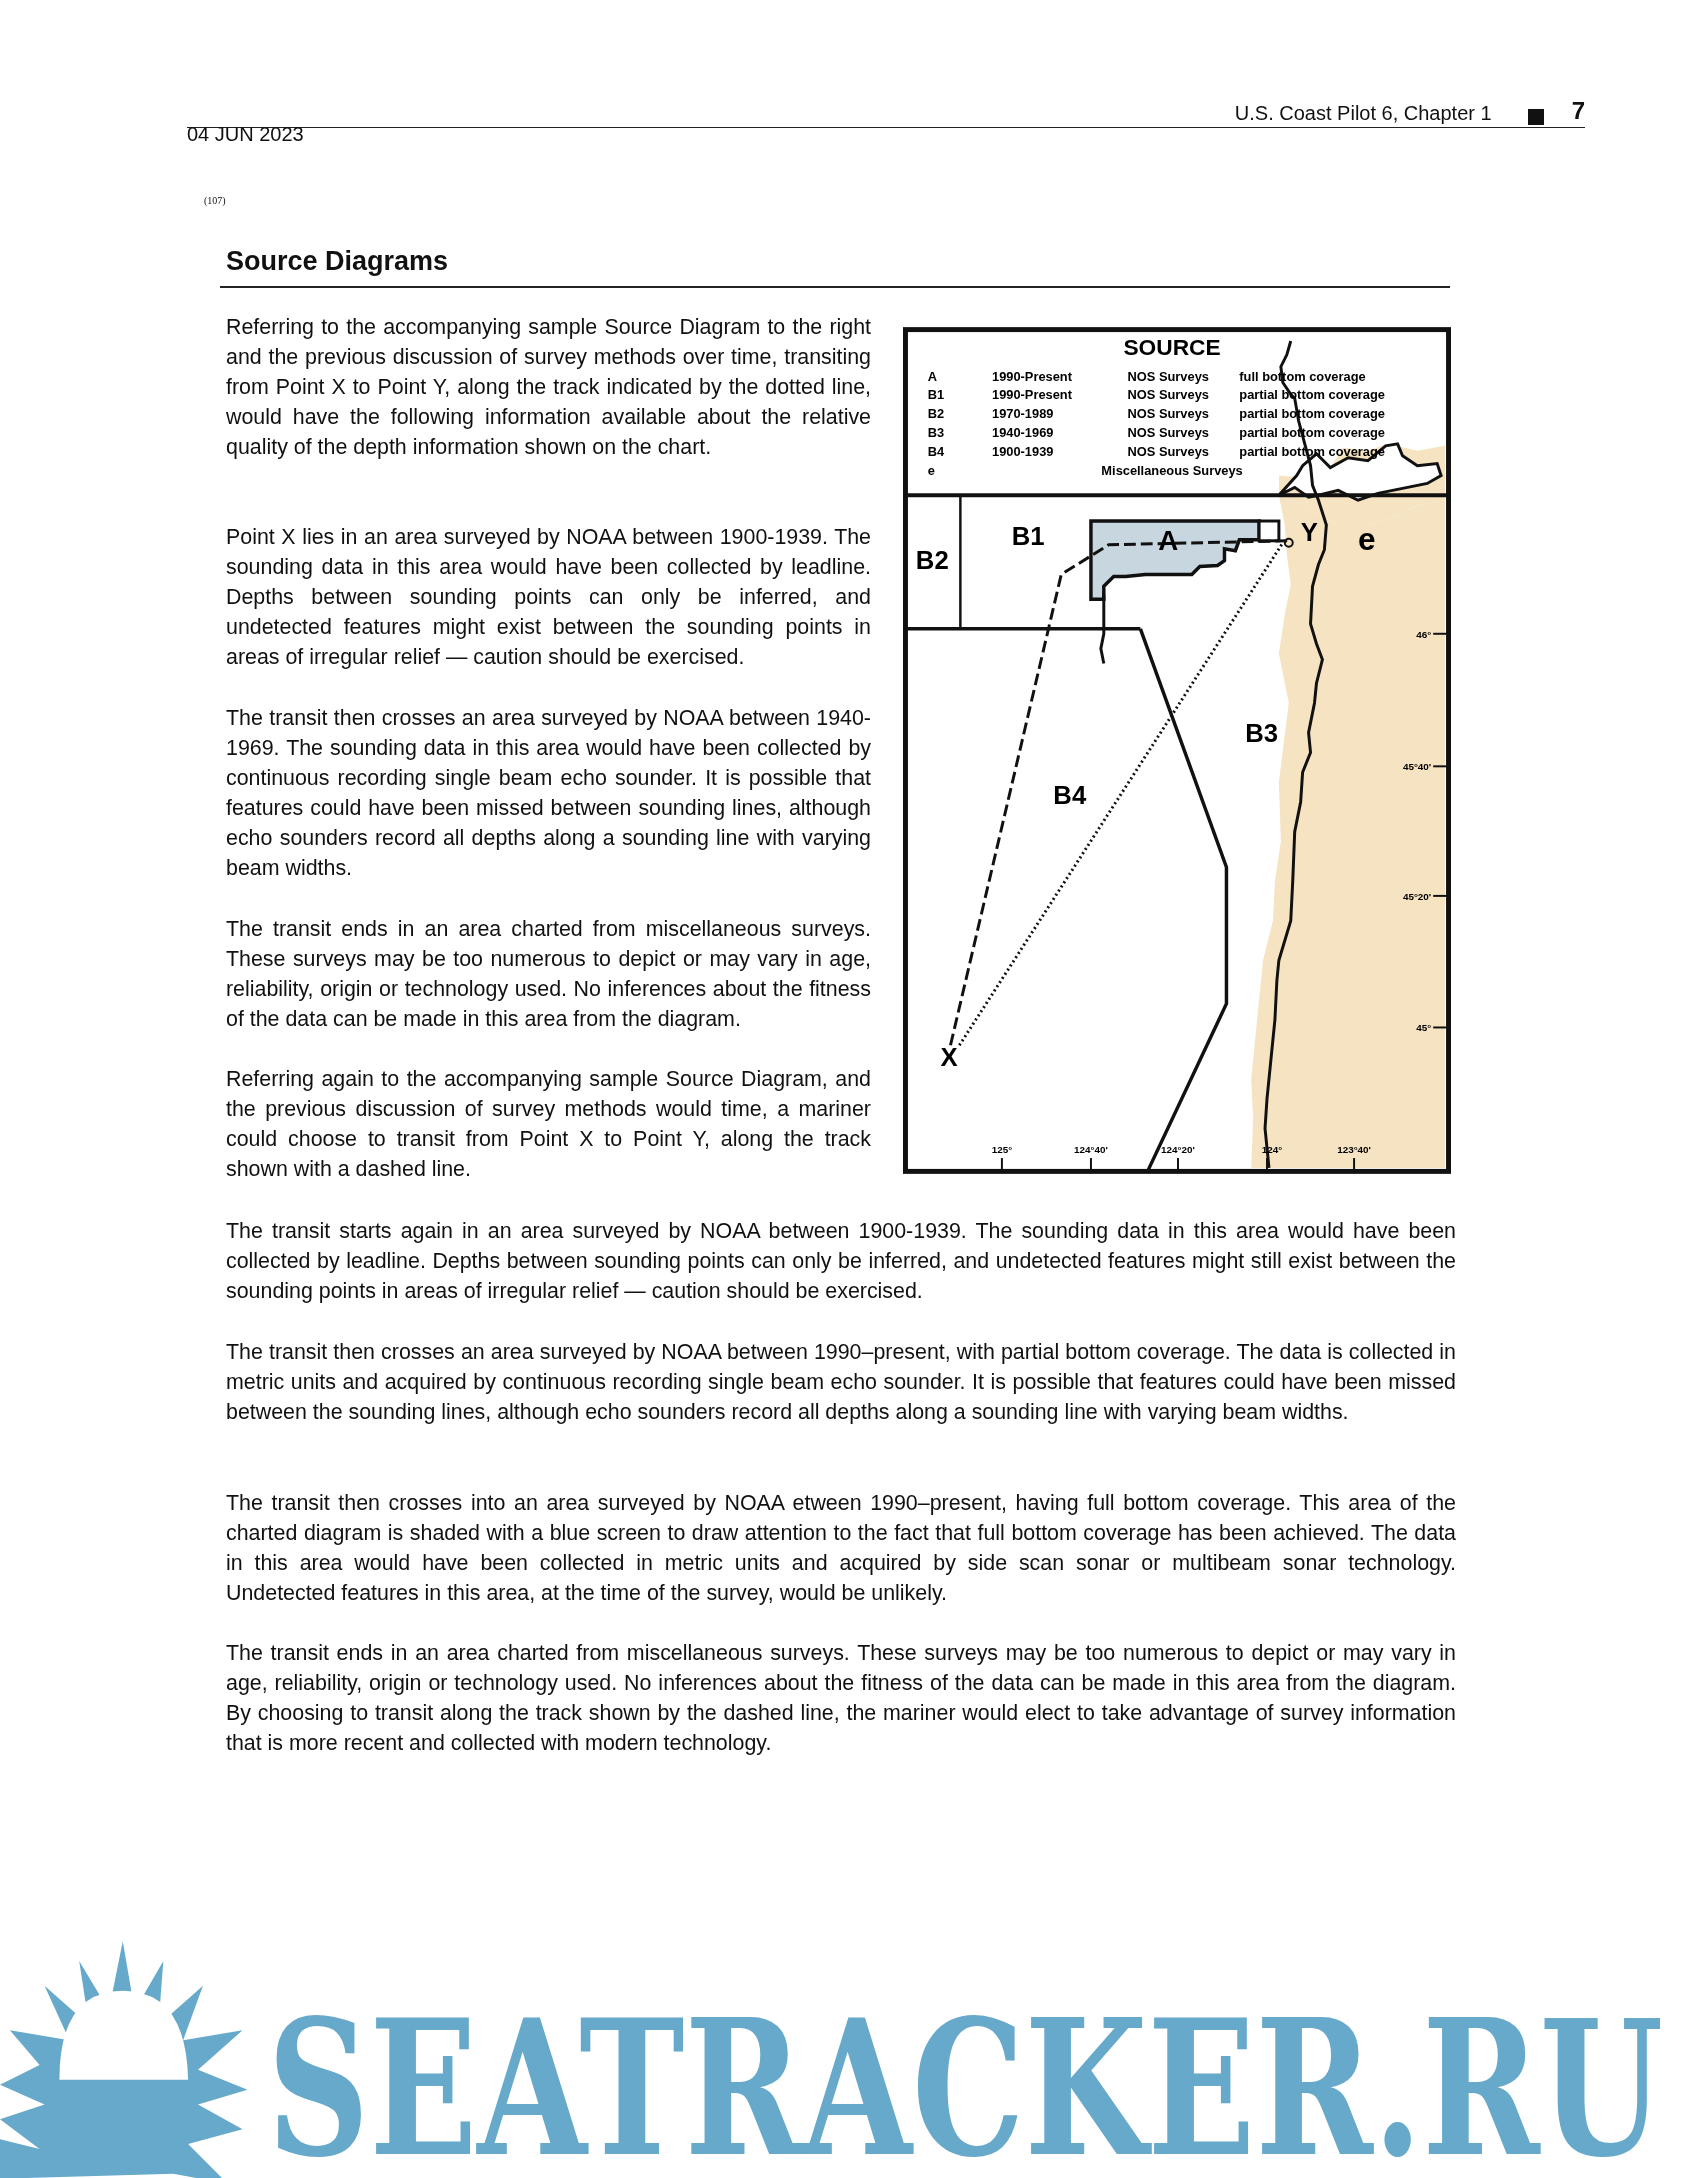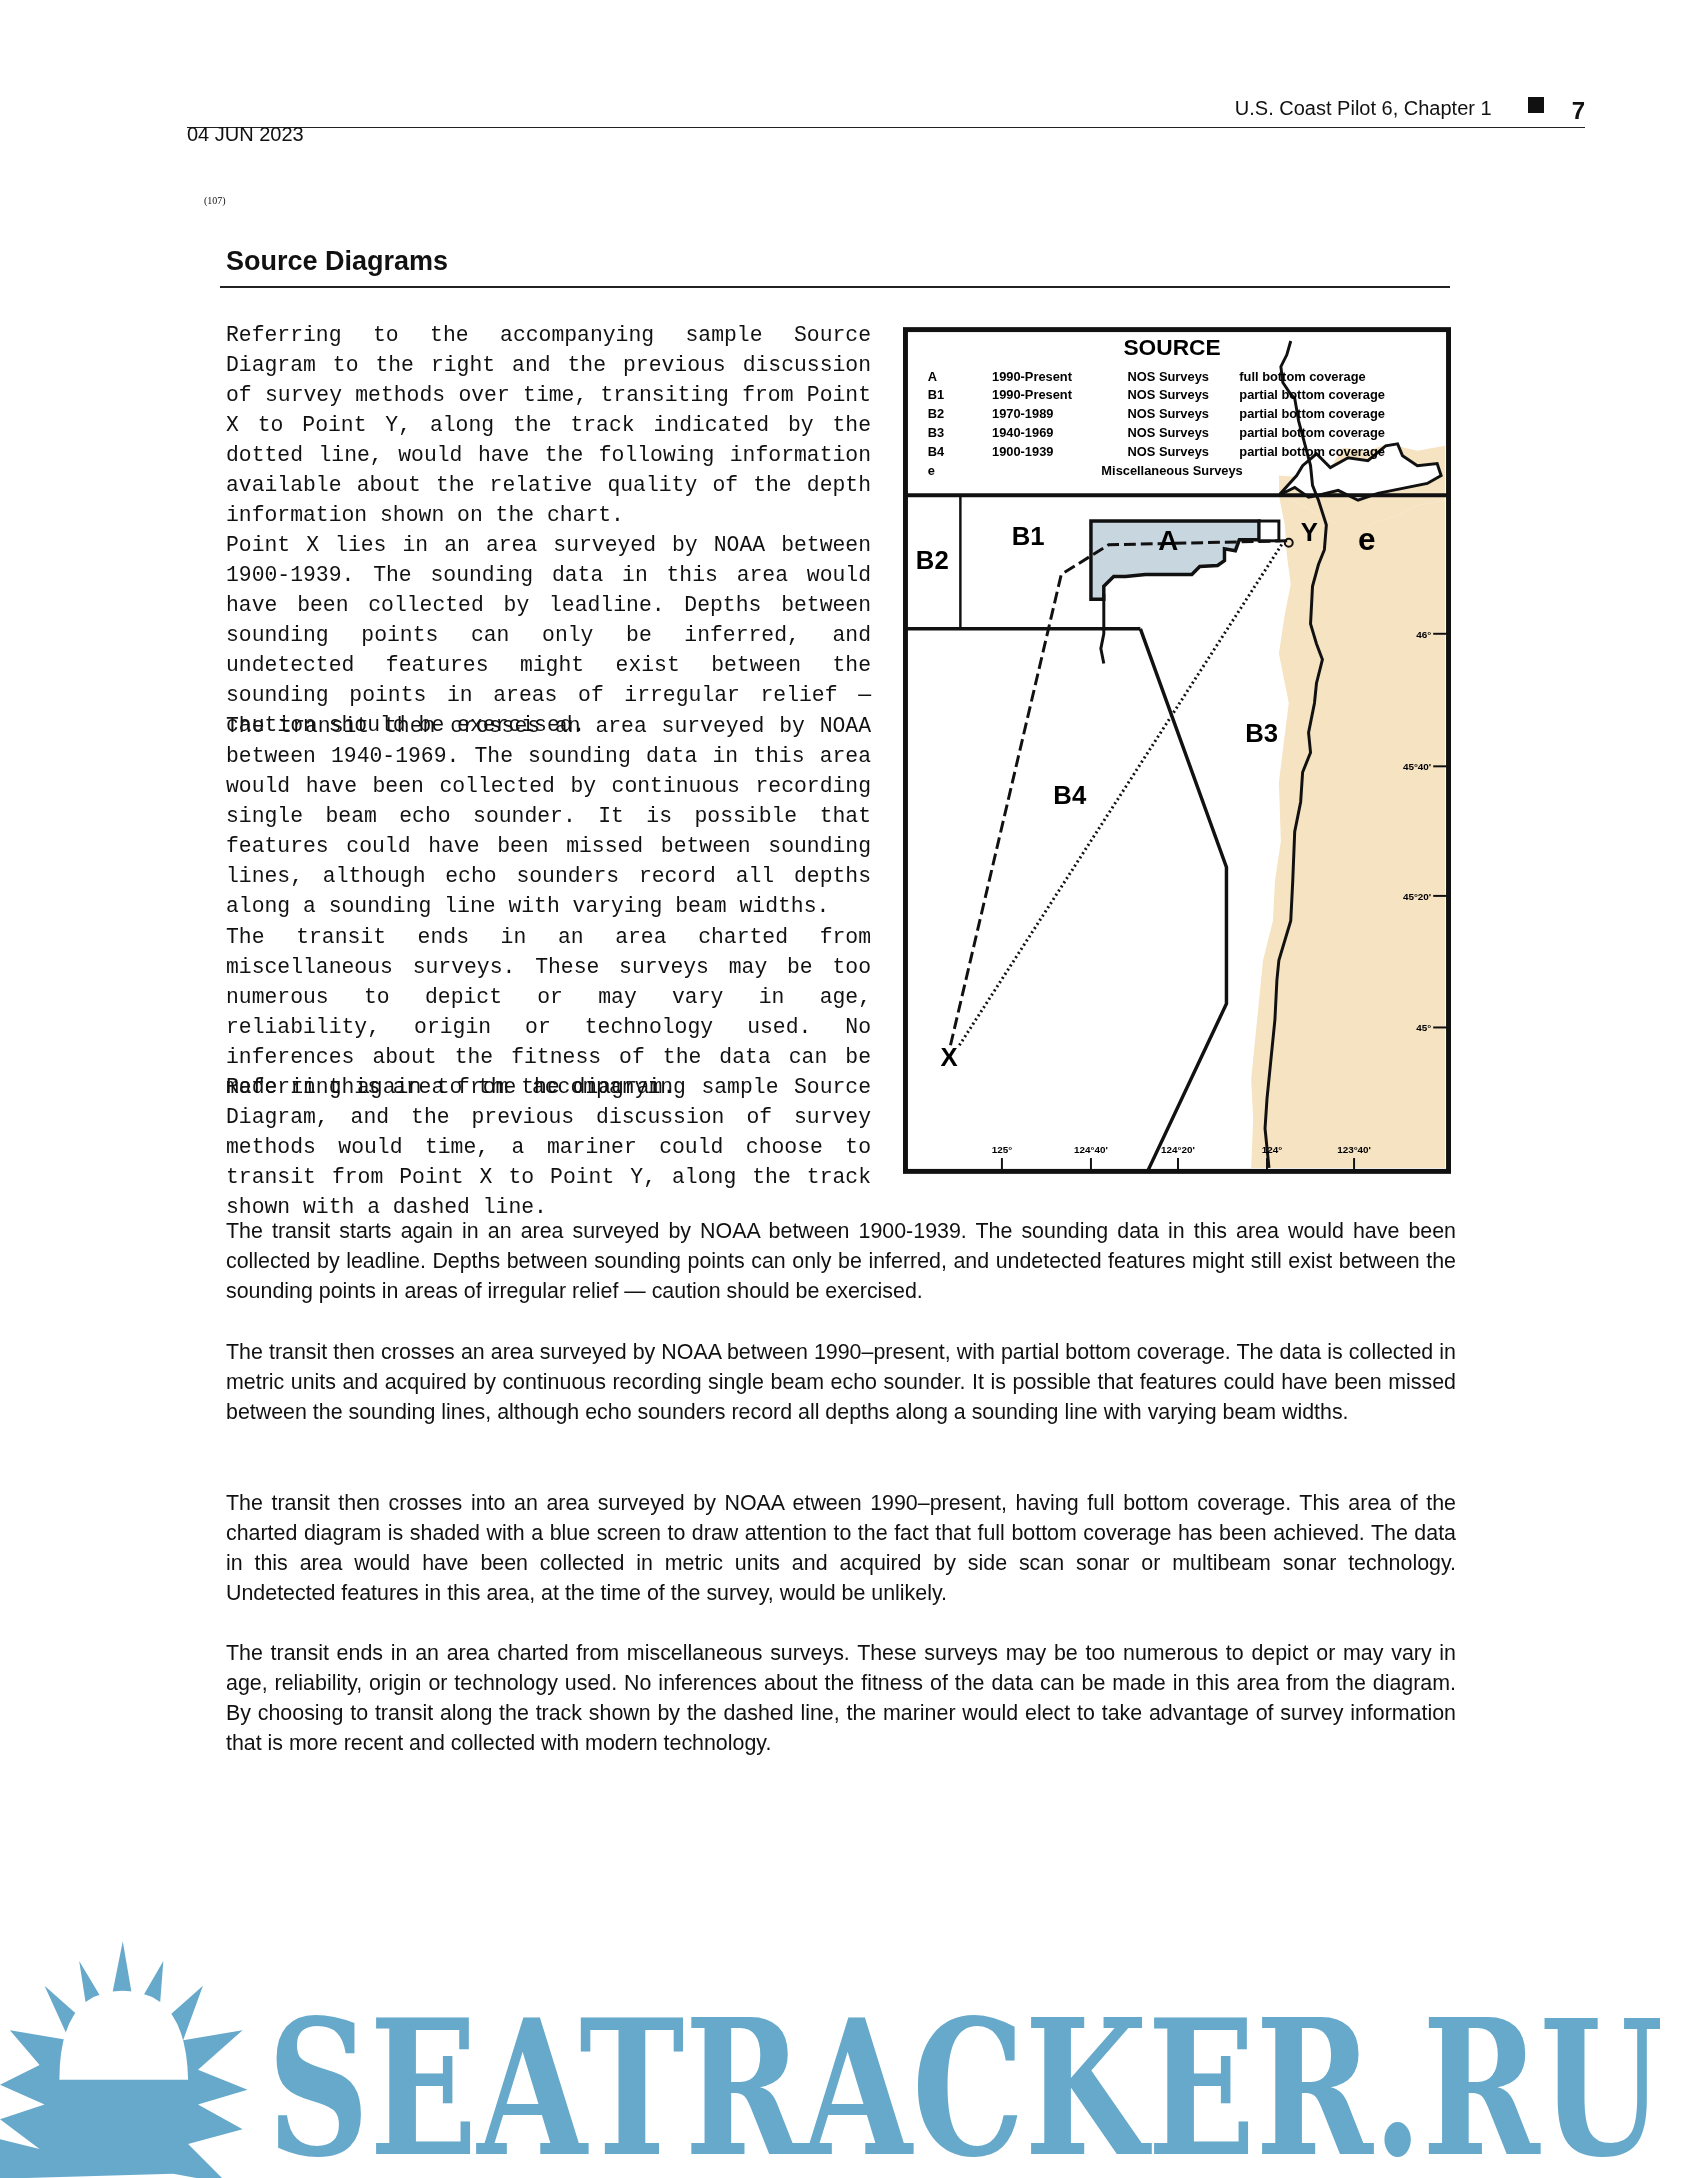--- a/index.html
+++ b/index.html
@@ -1,25 +1,25 @@
 <!DOCTYPE html>
 <html><head>
 <meta charset="utf-8">
 <style>
   html,body{margin:0;padding:0;background:#fff;}
   body{width:1683px;height:2178px;position:relative;overflow:hidden;color:#111;}
   .hdr{position:absolute;left:187px;top:97px;width:1398px;height:30px;border-bottom:1.5px solid #222;font-family:"Liberation Sans",sans-serif;font-size:20px;}
   .hdr .date{position:absolute;left:0;top:2px;margin-top:24px;}
-  .hdr .right{position:absolute;right:0;top:0;display:flex;align-items:flex-start;gap:14px;}
+  .hdr .right{position:absolute;right:0;top:0;display:flex;align-items:flex-end;gap:14px;}
   .hdr .sq{display:inline-block;width:16px;height:16px;background:#111;margin:0 14px 0 22px;}
   .hdr .pg{font-weight:bold;font-size:24px;}
   .parnum{position:absolute;left:204px;top:195px;font-family:Liberation Serif, serif;font-size:10px;}
   .title{position:absolute;left:226px;top:246px;font-family:"Liberation Sans",sans-serif;font-size:27px;font-weight:bold;}
   .title-rule{position:absolute;left:220px;top:286px;width:1230px;height:2px;background:#222;}
-  .col{position:absolute;left:226px;width:645px;font-family:Liberation Mono, monospace;font-size:21.4px;line-height:30px;text-align:justify;margin-top:8px;}
+  .col{position:absolute;left:226px;width:645px;font-family:Liberation Sans, sans-serif;font-size:21.4px;line-height:30px;text-align:justify;}
   .full{position:absolute;left:226px;width:1230px;font-family:Liberation Sans, sans-serif;font-size:21.4px;line-height:30px;text-align:justify;}
   p{margin:0;}
   .diagram{position:absolute;left:903px;top:327px;width:548px;height:847px;}
   .watermark{position:absolute;left:0;top:1931px;width:1683px;height:248px;}
 </style>
 </head>
 <body>
 
 <div class="hdr">
   <span class="date">04 JUN 2023</span>

